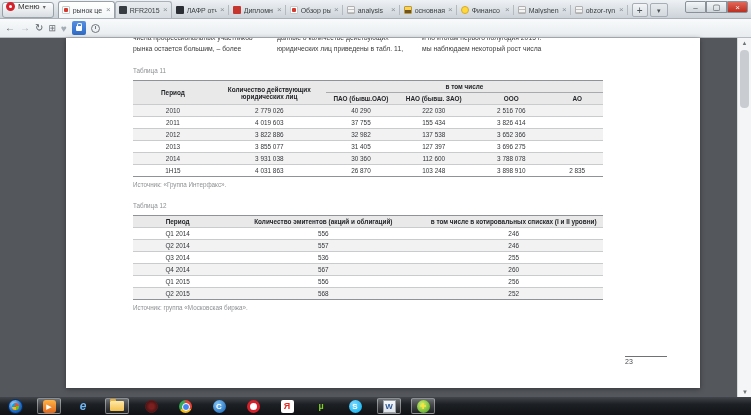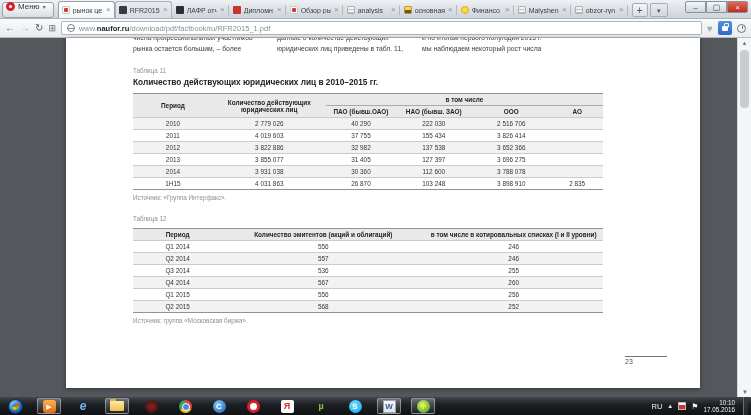--- a/index.html
+++ b/index.html
@@ -184,24 +184,20 @@
     <div class="win-btn">▢</div>
     <div class="win-btn close">×</div>
   </div>
 </div>
 
 <div class="addrbar">
   <span class="nav-ico">←</span>
   <span class="nav-ico dim">→</span>
   <span class="nav-ico">↻</span>
   <span class="grid-ico">⊞</span>
-  <div class="url-field">
-    <span class="globe"></span>
-    <span><span>www.</span><span class="url-domain">naufor.ru</span><span>/download/pdf/factbook/ru/RFR2015_1.pdf</span></span>
-  </div>
   <span class="heart-ico">♥</span>
   <span class="ext-ico"></span>
   <span class="clock-ico"></span>
 </div>
 
 <div class="viewer">
   <div class="page">
     <div class="page-inner">
 
       <div class="clip-row">
@@ -209,21 +205,20 @@
         <span class="col c2">данные о количестве действующих</span>
         <span class="col c3">и по итогам первого полугодия 2015 г.</span>
       </div>
       <div class="cols">
         <span class="col c1">рынка остается большим, – более</span>
         <span class="col c2">юридических лиц приведены в табл. 11,</span>
         <span class="col c3">мы наблюдаем некоторый рост числа</span>
       </div>
 
       <div class="tbl-label">Таблица 11</div>
-      <div class="tbl-title">Количество действующих юридических лиц в 2010–2015 гг.</div>
       <table id="t11">
         <colgroup>
           <col style="width:17%">
             <col style="width:24%">
             <col style="width:15%">
           <col style="width:16%">
             <col style="width:17%">
             <col style="width:11%">
         </colgroup>
         <thead>
@@ -390,24 +385,13 @@
   <div class="tb-ico">
       <span class="ico-skype">S</span>
     </div>
   <div class="tb-ico running">
       <span class="ico-word">W</span>
     </div>
   <div class="tb-ico running">
       <span class="ico-av">✚</span>
     </div>
 
-  <div class="tray">
-    <span class="tray-lang">RU</span>
-    <span class="tray-arrow">▲</span>
-    <span class="tray-red"></span>
-    <span class="tray-flag">⚑</span>
-    <span class="tray-clock">
-      <span>10:10</span><br>
-      <span>17.05.2016</span>
-    </span>
-    <span class="show-desktop"></span>
-  </div>
 </div>
 
 </body></html>

